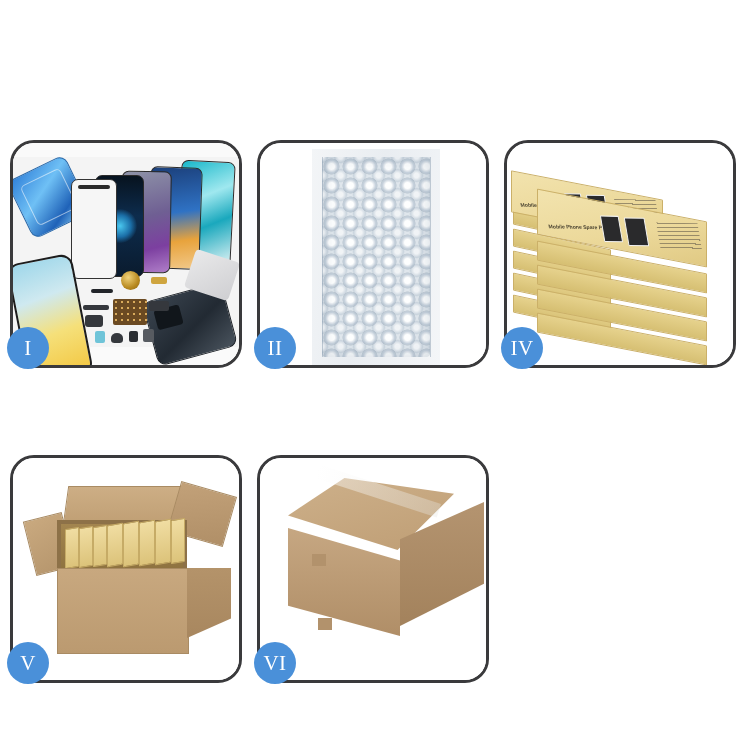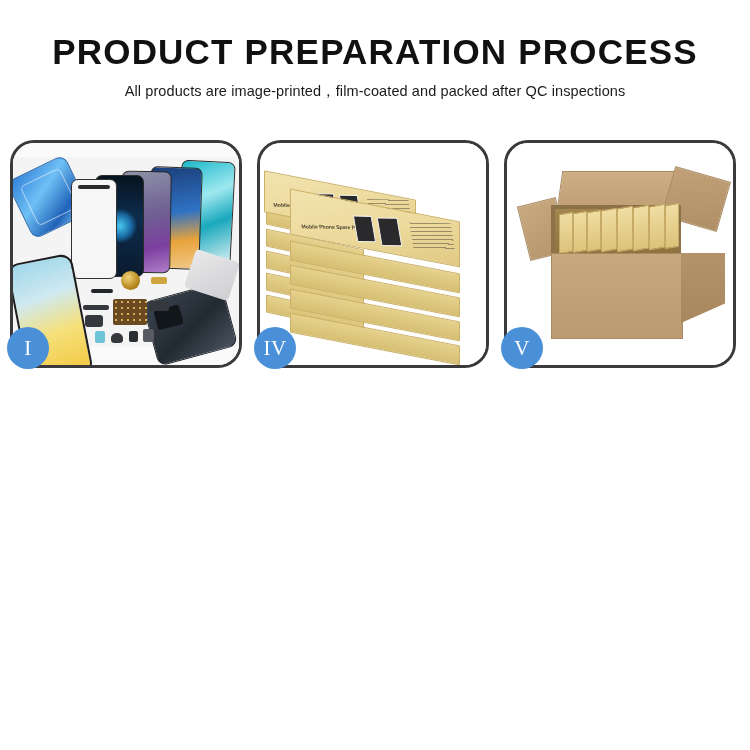--- a/index.html
+++ b/index.html
@@ -204,24 +204,20 @@
   .c6tape{position:absolute;left:54px;top:26px;width:128px;height:14px;
        background:linear-gradient(90deg,rgba(255,255,255,.45),rgba(230,230,225,.35));
        transform:rotate(18deg);}
   .c6tab{position:absolute;background:#b2926c;}
 </style>
 </head>
 <body>
 
 <div class="page">
 
-  <div class="header">
-    <div class="title">PRODUCT PREPARATION PROCESS</div>
-    <div class="subtitle">All products are image-printed，film-coated and packed after QC inspections</div>
-  </div>
 
   <div class="grid">
 
     <div class="panel">
       <div class="panel-inner p1">
         <div class="strip"></div>
 
         <div class="foil"></div>
 
         <div class="phone-fan">
@@ -246,20 +242,30 @@
           <div class="prt flex5"></div>
           <div class="prt flex6"></div>
           <div class="prt flex7"></div>
           <div class="prt flex8"></div>
           <div class="prt flex9"></div>
         </div>
       </div>
       <div class="badge">I</div>
     </div>
 
+    <div class="panel">
+      <div class="panel-inner p2">
+        <div class="wrapsheet"></div>
+        <div class="bubbles"></div>
+        <div class="bubbles2"></div>
+        <div class="seamv" style="left:62px"></div>
+        <div class="seamv" style="left:170px"></div>
+      </div>
+      <div class="badge">II</div>
+    </div>
 
 
     <div class="panel">
       <div class="panel-inner p4">
         <div class="stack">
 
           <div class="sbox sb-side" style="left:4px;top:52px;width:96px;height:16px;transform:skewY(12deg);"></div>
           <div class="sbox sb-side" style="left:4px;top:74px;width:96px;height:16px;transform:skewY(12deg);"></div>
           <div class="sbox sb-side" style="left:4px;top:96px;width:96px;height:16px;transform:skewY(12deg);"></div>
           <div class="sbox sb-side" style="left:4px;top:118px;width:96px;height:16px;transform:skewY(12deg);"></div>
@@ -304,15 +310,26 @@
         <div class="ybox" style="left:126px;top:63px;width:14px;height:42px;transform:skewY(-10deg);"></div>
         <div class="ybox" style="left:142px;top:62px;width:14px;height:42px;transform:skewY(-10deg);"></div>
         <div class="ybox" style="left:158px;top:61px;width:12px;height:42px;transform:skewY(-10deg);"></div>
 
         <div class="c5body"></div>
         <div class="c5rightface"></div>
       </div>
       <div class="badge">V</div>
     </div>
 
+    <div class="panel">
+      <div class="panel-inner p6">
+        <div class="c6top"></div>
+        <div class="c6tape"></div>
+        <div class="c6front"></div>
+        <div class="c6side"></div>
+        <div class="c6tab" style="left:52px;top:96px;width:14px;height:12px;"></div>
+        <div class="c6tab" style="left:58px;top:160px;width:14px;height:12px;"></div>
+      </div>
+      <div class="badge">VI</div>
+    </div>
 
   </div>
 </div>
 
 </body></html>

